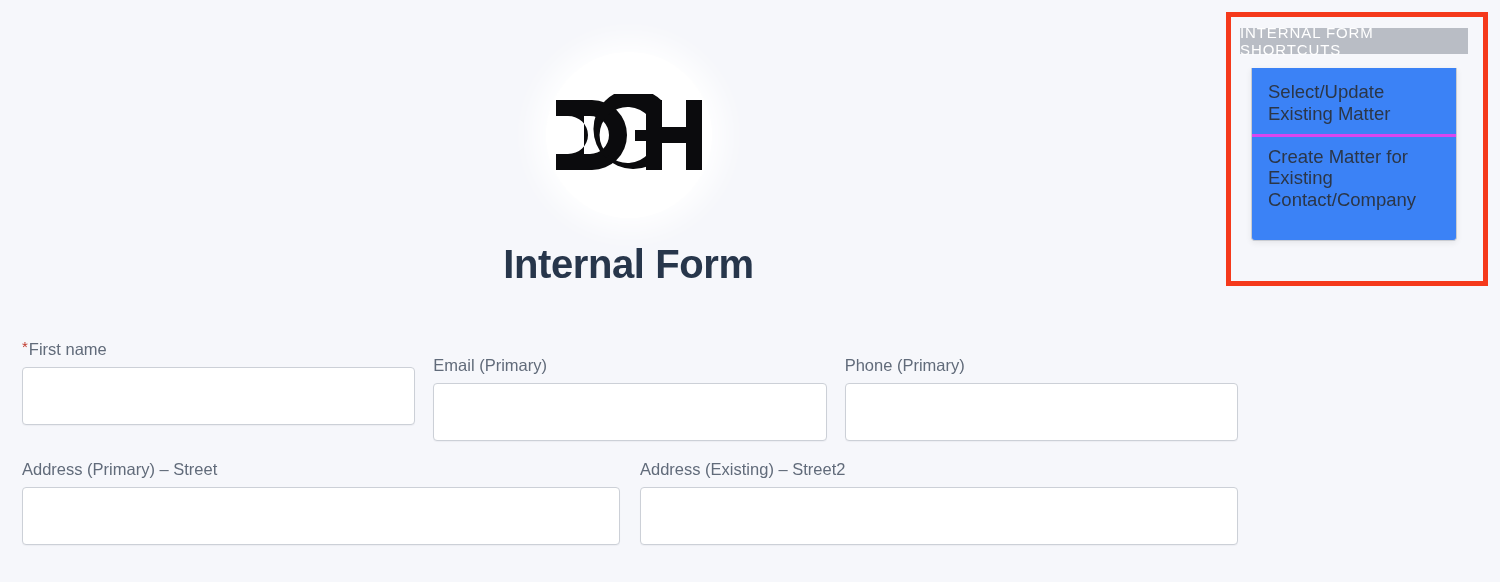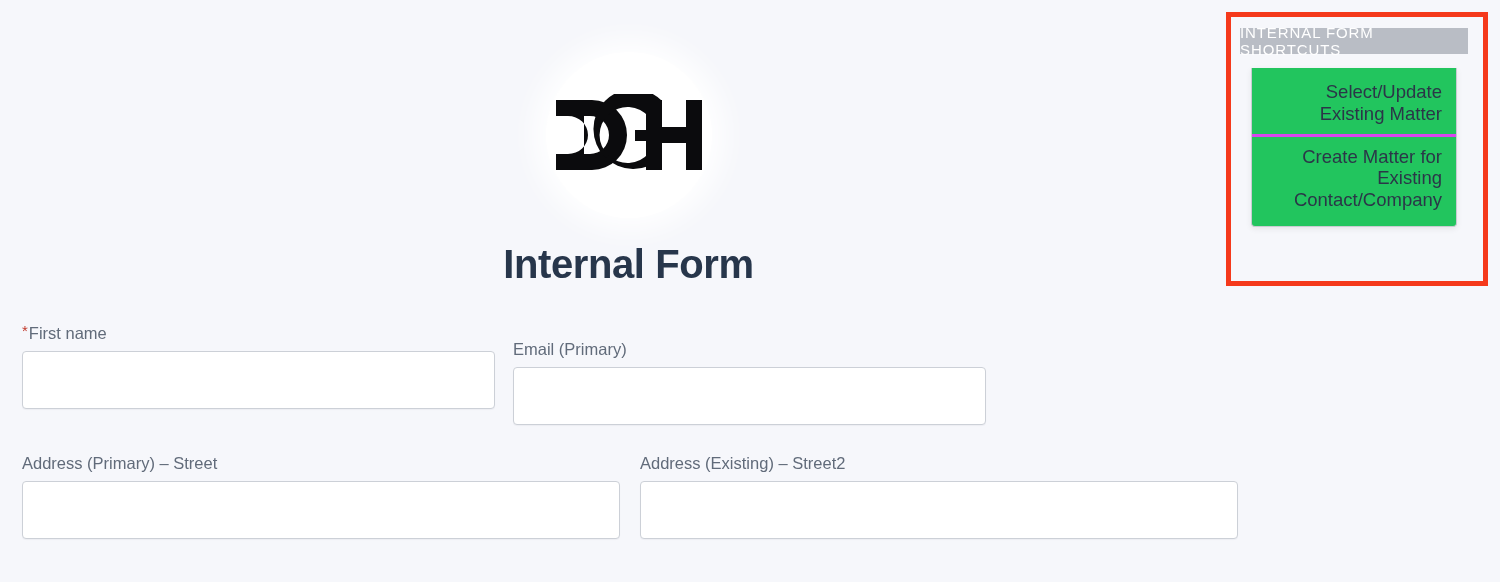--- a/index.html
+++ b/index.html
@@ -95,29 +95,28 @@
   }
   .caret-up {
     width: 0;
     height: 0;
     border-left: 6px solid transparent;
     border-right: 6px solid transparent;
     border-bottom: 7px solid #243049;
     margin-right: 2px;
   }
   .select-menu {
-    background: #22c55e;
+    background: #3b82f6;
     border: 1px solid #c9ccd2;
     border-top: none;
     border-radius: 0 0 4px 4px;
     box-shadow: 0 2px 6px rgba(0,0,0,0.07);
     position: relative;
     z-index: 1;
-    padding: 4px 0 6px 0;
-    text-align: right;
+    padding: 4px 0 20px 0;
   }
   .select-option {
     padding: 9px 14px 9px 16px;
     font-size: 18.5px;
     line-height: 1.18;
     color: #2b3648;
     font-family: "Liberation Sans", sans-serif;
   }
   .select-option + .select-option {
     border-top: 3px solid #d946ef;
@@ -131,29 +130,29 @@
     width: 262px;
     height: 274px;
     border: 5px solid #f5391b;
     pointer-events: none;
     z-index: 40;
   }
 
   
   .form-body {
     position: absolute;
-    top: 324px;
+    top: 340px;
     left: 0;
     width: 1260px;
   }
   .form-row {
     display: flex;
     padding: 0 22px;
   }
-  .form-row + .form-row { margin-top: 29px; }
+  .form-row + .form-row { margin-top: 19px; }
 
   .field {
     display: flex;
     flex-direction: column;
   }
   .field.col3 { width: 473px; }
   .field.col3 + .field.col3 { margin-left: 18px; margin-top: 16px; }
   .field.col2 { width: 718px; }
   .field.col2 + .field.col2 { margin-left: 20px; }
 
@@ -229,20 +228,24 @@
         <span class="req-star">*</span><span>First name</span>
       </div>
       <input class="field-input" type="text" placeholder="" value="" style="">
     </div>
 
     <div class="field col3">
       <div class="field-label">Email (Primary)</div>
       <input class="field-input" type="text" placeholder="" style="">
     </div>
 
+    <div class="field col3">
+      <div class="field-label">Phone (Primary)</div>
+      <input class="field-input" type="text" placeholder="" style="">
+    </div>
 
   </div>
 
   <div class="form-row">
 
     <div class="field col2">
       <div class="field-label">Address (Primary) – Street</div>
       <input class="field-input" type="text" placeholder="" style="">
     </div>
 

